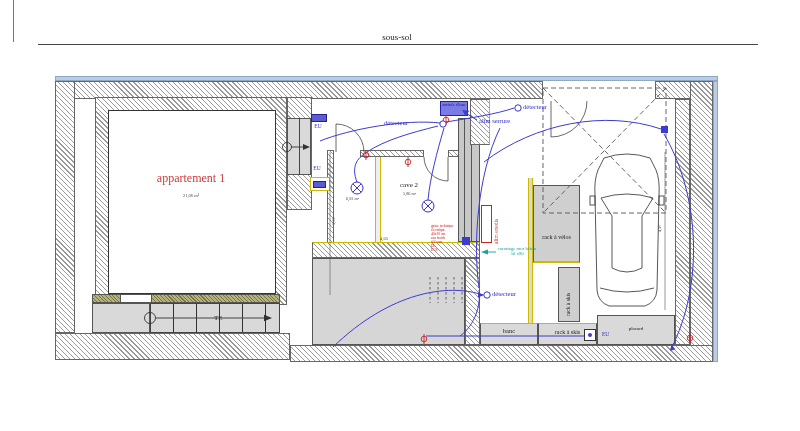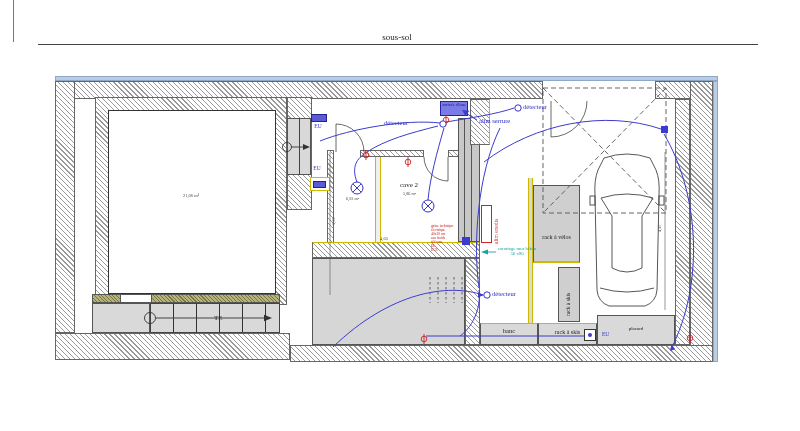--- a/index.html
+++ b/index.html
@@ -44,20 +44,21 @@
   <div class="hatch" style="left:55px;top:81px;width:488px;height:18px;"></div>
   <div class="hatch" style="left:655px;top:81px;width:58px;height:18px;"></div>
   <div class="hatch" style="left:690px;top:81px;width:23px;height:281px;"></div>
   <div class="hatch" style="left:675px;top:99px;width:15px;height:246px;"></div>
   <div class="hatch" style="left:55px;top:81px;width:20px;height:252px;"></div>
   <div class="hatch" style="left:55px;top:333px;width:235px;height:27px;"></div>
   <div class="hatch" style="left:290px;top:345px;width:423px;height:17px;"></div>
 
   <div class="hatch" style="left:95px;top:97px;width:192px;height:208px;"></div>
   <div class="abs" style="left:108px;top:110px;width:166px;height:182px;background:#fff;border:1px solid #333;"></div>
+  <div class="lbl red ctr" style="left:108px;top:172px;width:166px;font-size:12px;">appartement 1</div>
   <div class="lbl dim ctr" style="left:108px;top:194px;width:166px;font-size:4.5px;">21,06 m²</div>
 
   <div class="hatch" style="left:287px;top:97px;width:25px;height:113px;"></div>
   <div class="grayfill" style="left:287px;top:118px;width:24px;height:57px;"></div>
   <div class="abs" style="left:299px;top:118px;width:1px;height:57px;background:#444;"></div>
 
   <div class="hatch" style="left:327px;top:150px;width:7px;height:108px;"></div>
   <div class="hatch" style="left:360px;top:150px;width:64px;height:7px;"></div>
   <div class="hatch" style="left:448px;top:150px;width:32px;height:7px;"></div>
   <div class="ybar" style="left:375px;top:157px;width:6px;height:101px;"></div>

